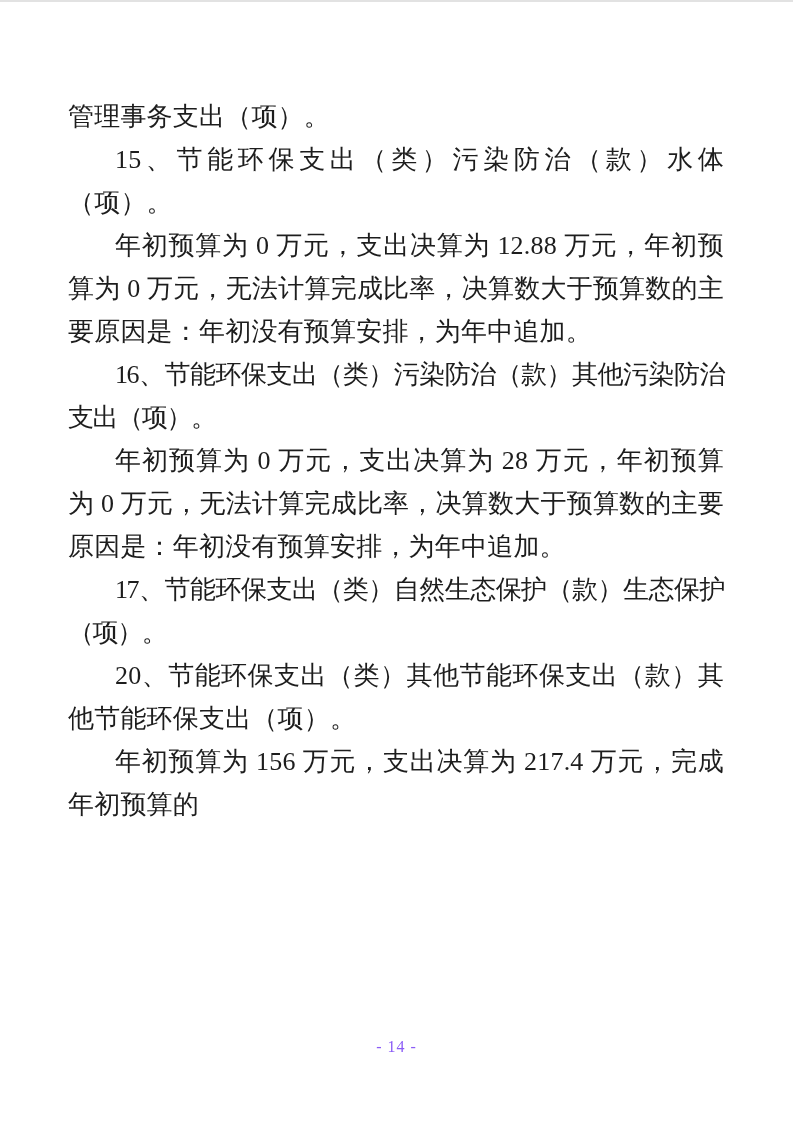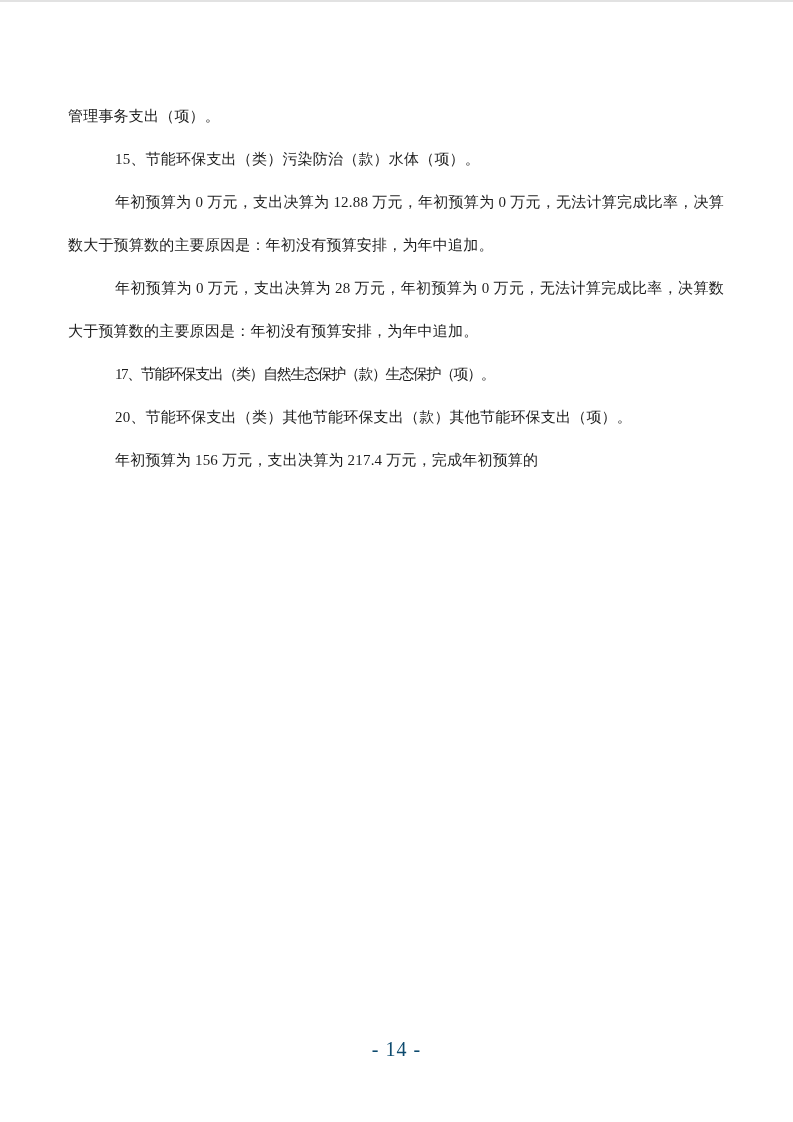--- a/index.html
+++ b/index.html
@@ -22,21 +22,21 @@
     left: 0;
     width: 100%;
     height: 2px;
     background: #e2e2e2;
   }
   .doc-body {
     position: absolute;
     left: 68px;
     top: 95px;
     width: 656px;
-    font-size: 15px;
+    font-size: 26px;
     line-height: 43px;
     text-align: justify;
     letter-spacing: 0.2px;
     line-break: strict;
   }
   .doc-body p {
     margin: 0;
     padding: 0;
   }
   .doc-body p.indent {
@@ -44,36 +44,37 @@
   }
   .doc-body p.tight {
     letter-spacing: -1.4px;
   }
   .page-footer {
     position: absolute;
     left: 0;
     top: 1038px;
     width: 100%;
     text-align: center;
-    font-size: 20px;
+    font-size: 16px;
     letter-spacing: 1px;
-    color: #0c4a6e;
+    color: #8b5cf6;
   }
 </style>
 </head>
 <body>
 
 <div class="page">
 
   <div class="scan-edge-top"></div>
 
   <div class="doc-body">
     <p>管理事务支出（项）。</p>
     <p class="indent">15、节能环保支出（类）污染防治（款）水体（项）。</p>
     <p class="indent">年初预算为 0 万元，支出决算为 12.88 万元，年初预算为 0 万元，无法计算完成比率，决算数大于预算数的主要原因是：年初没有预算安排，为年中追加。</p>
+    <p class="indent tight">16、节能环保支出（类）污染防治（款）其他污染防治支出（项）。</p>
     <p class="indent">年初预算为 0 万元，支出决算为 28 万元，年初预算为 0 万元，无法计算完成比率，决算数大于预算数的主要原因是：年初没有预算安排，为年中追加。</p>
     <p class="indent tight">17、节能环保支出（类）自然生态保护（款）生态保护（项）。</p>
     <p class="indent">20、节能环保支出（类）其他节能环保支出（款）其他节能环保支出（项）。</p>
     <p class="indent">年初预算为 156 万元，支出决算为 217.4 万元，完成年初预算的</p>
   </div>
 
   <div class="page-footer">- 14 -</div>
 
 </div>
 

